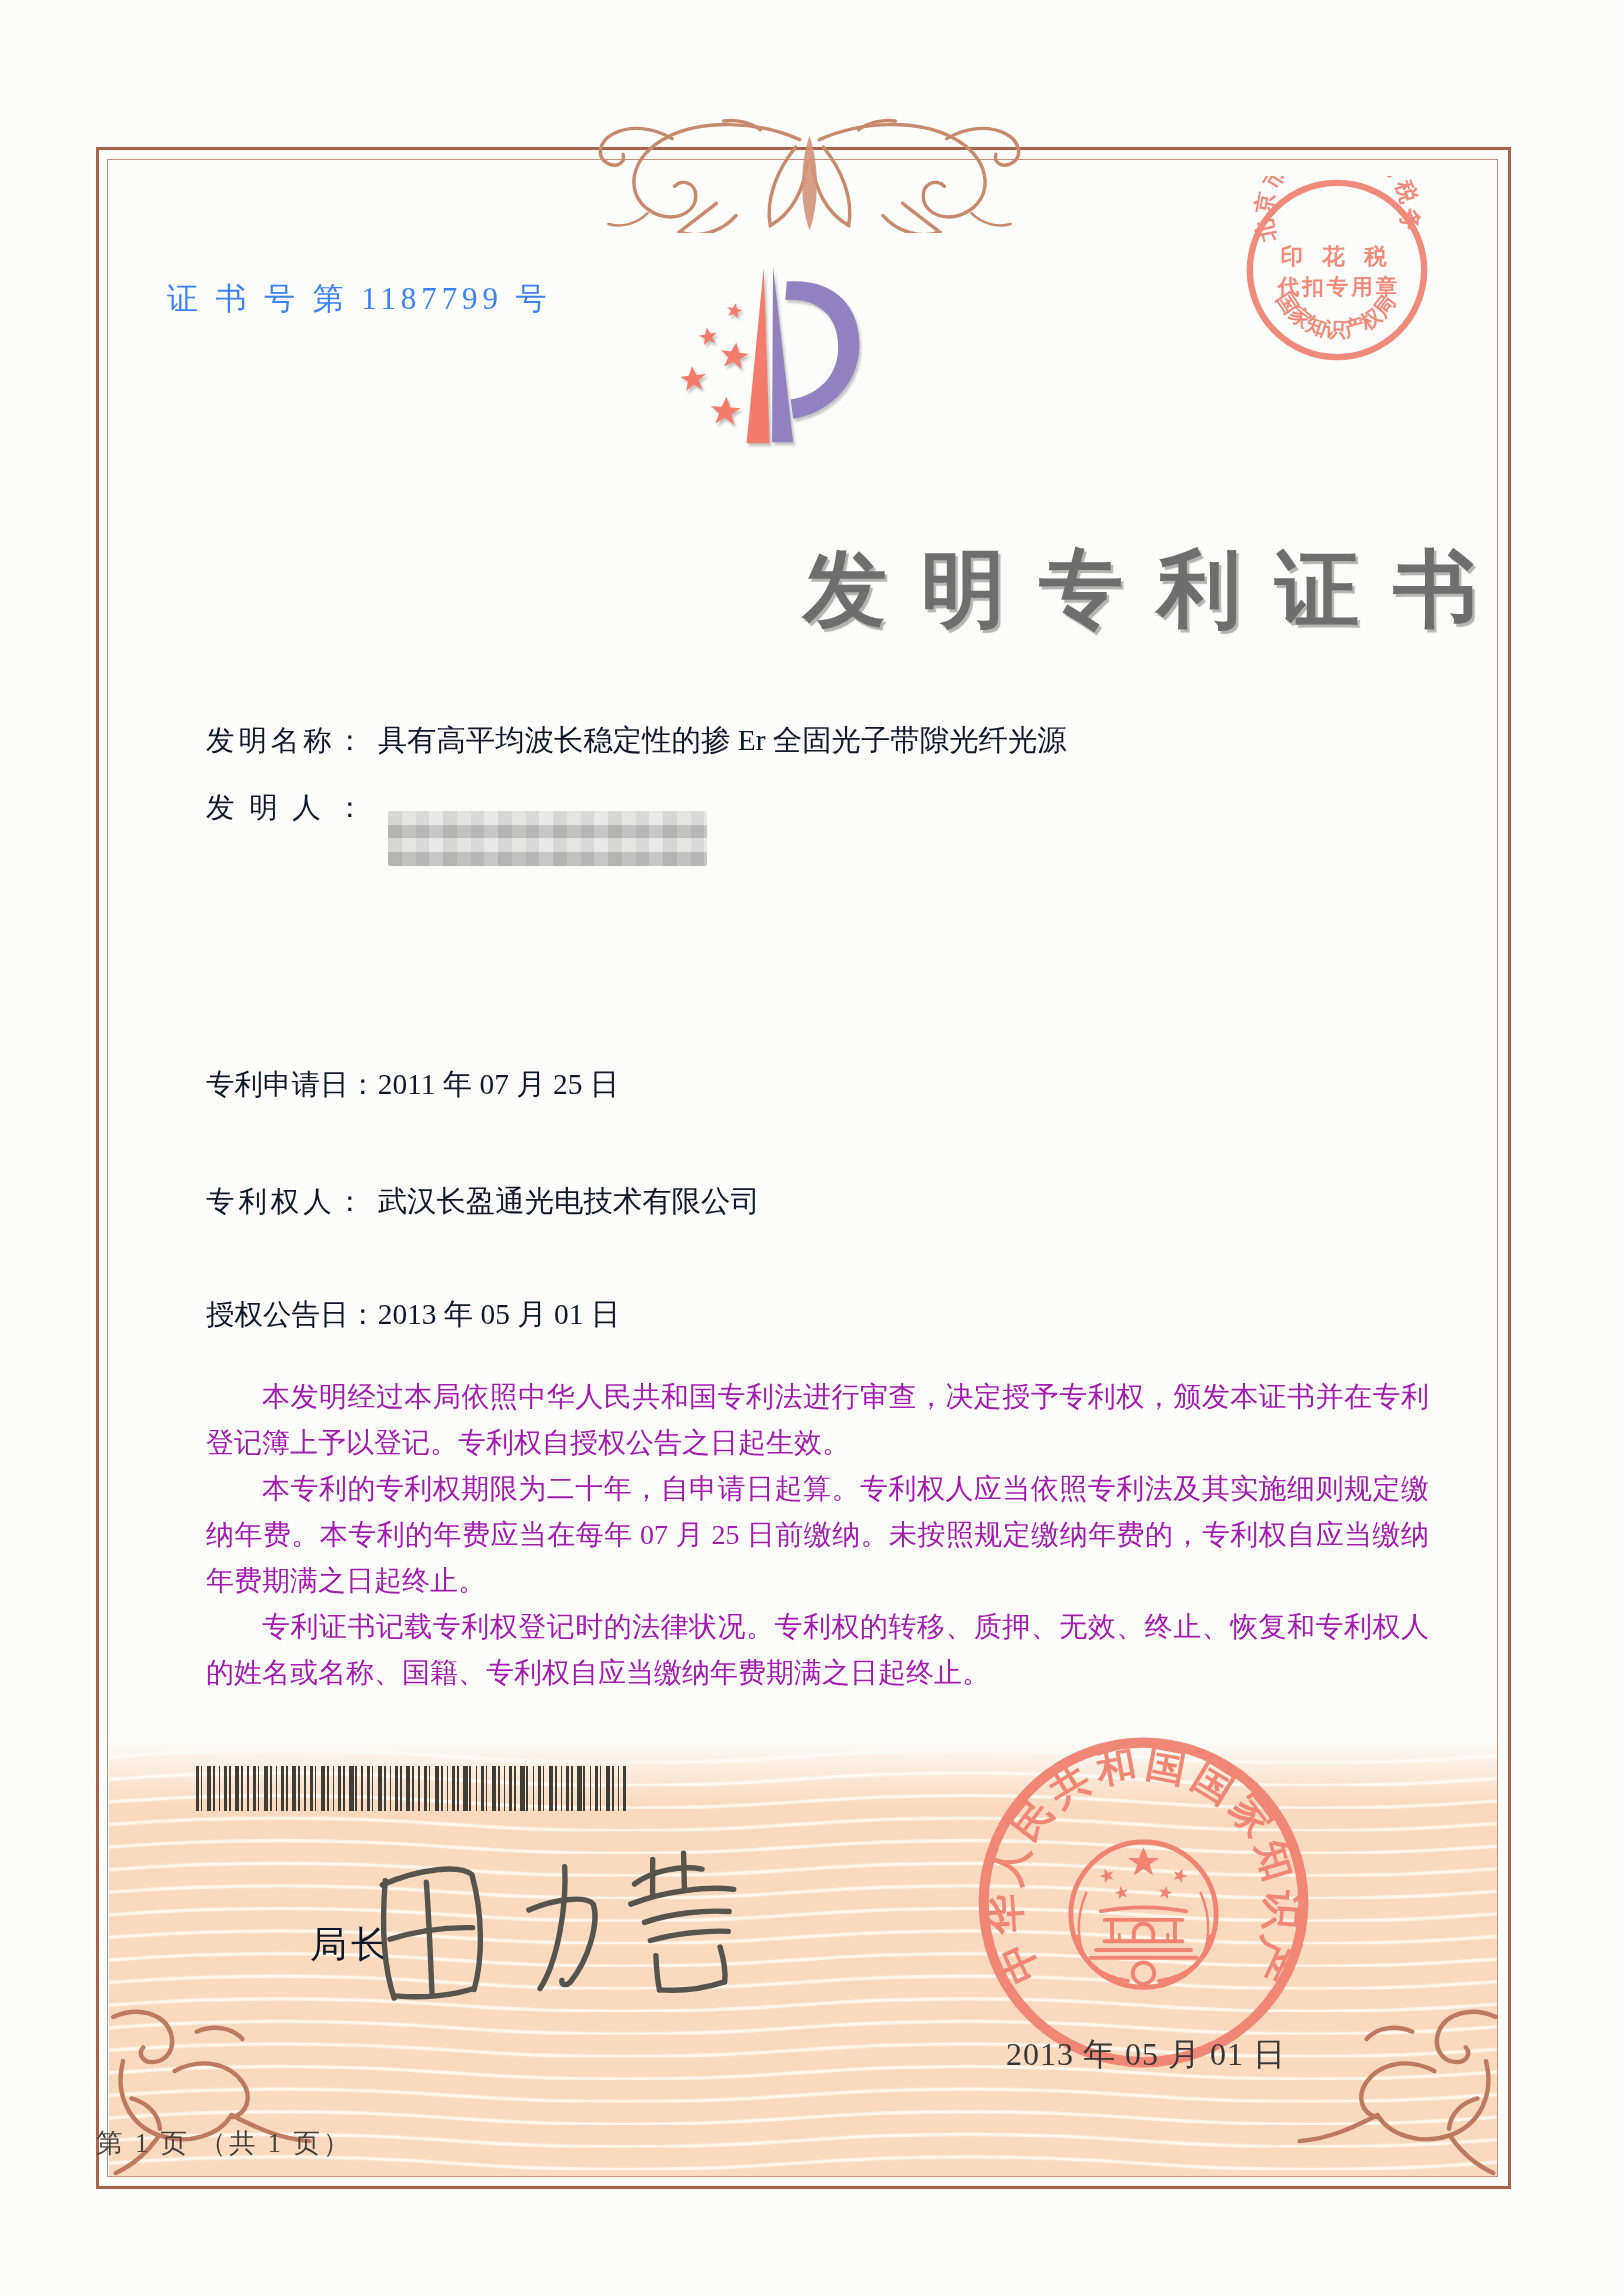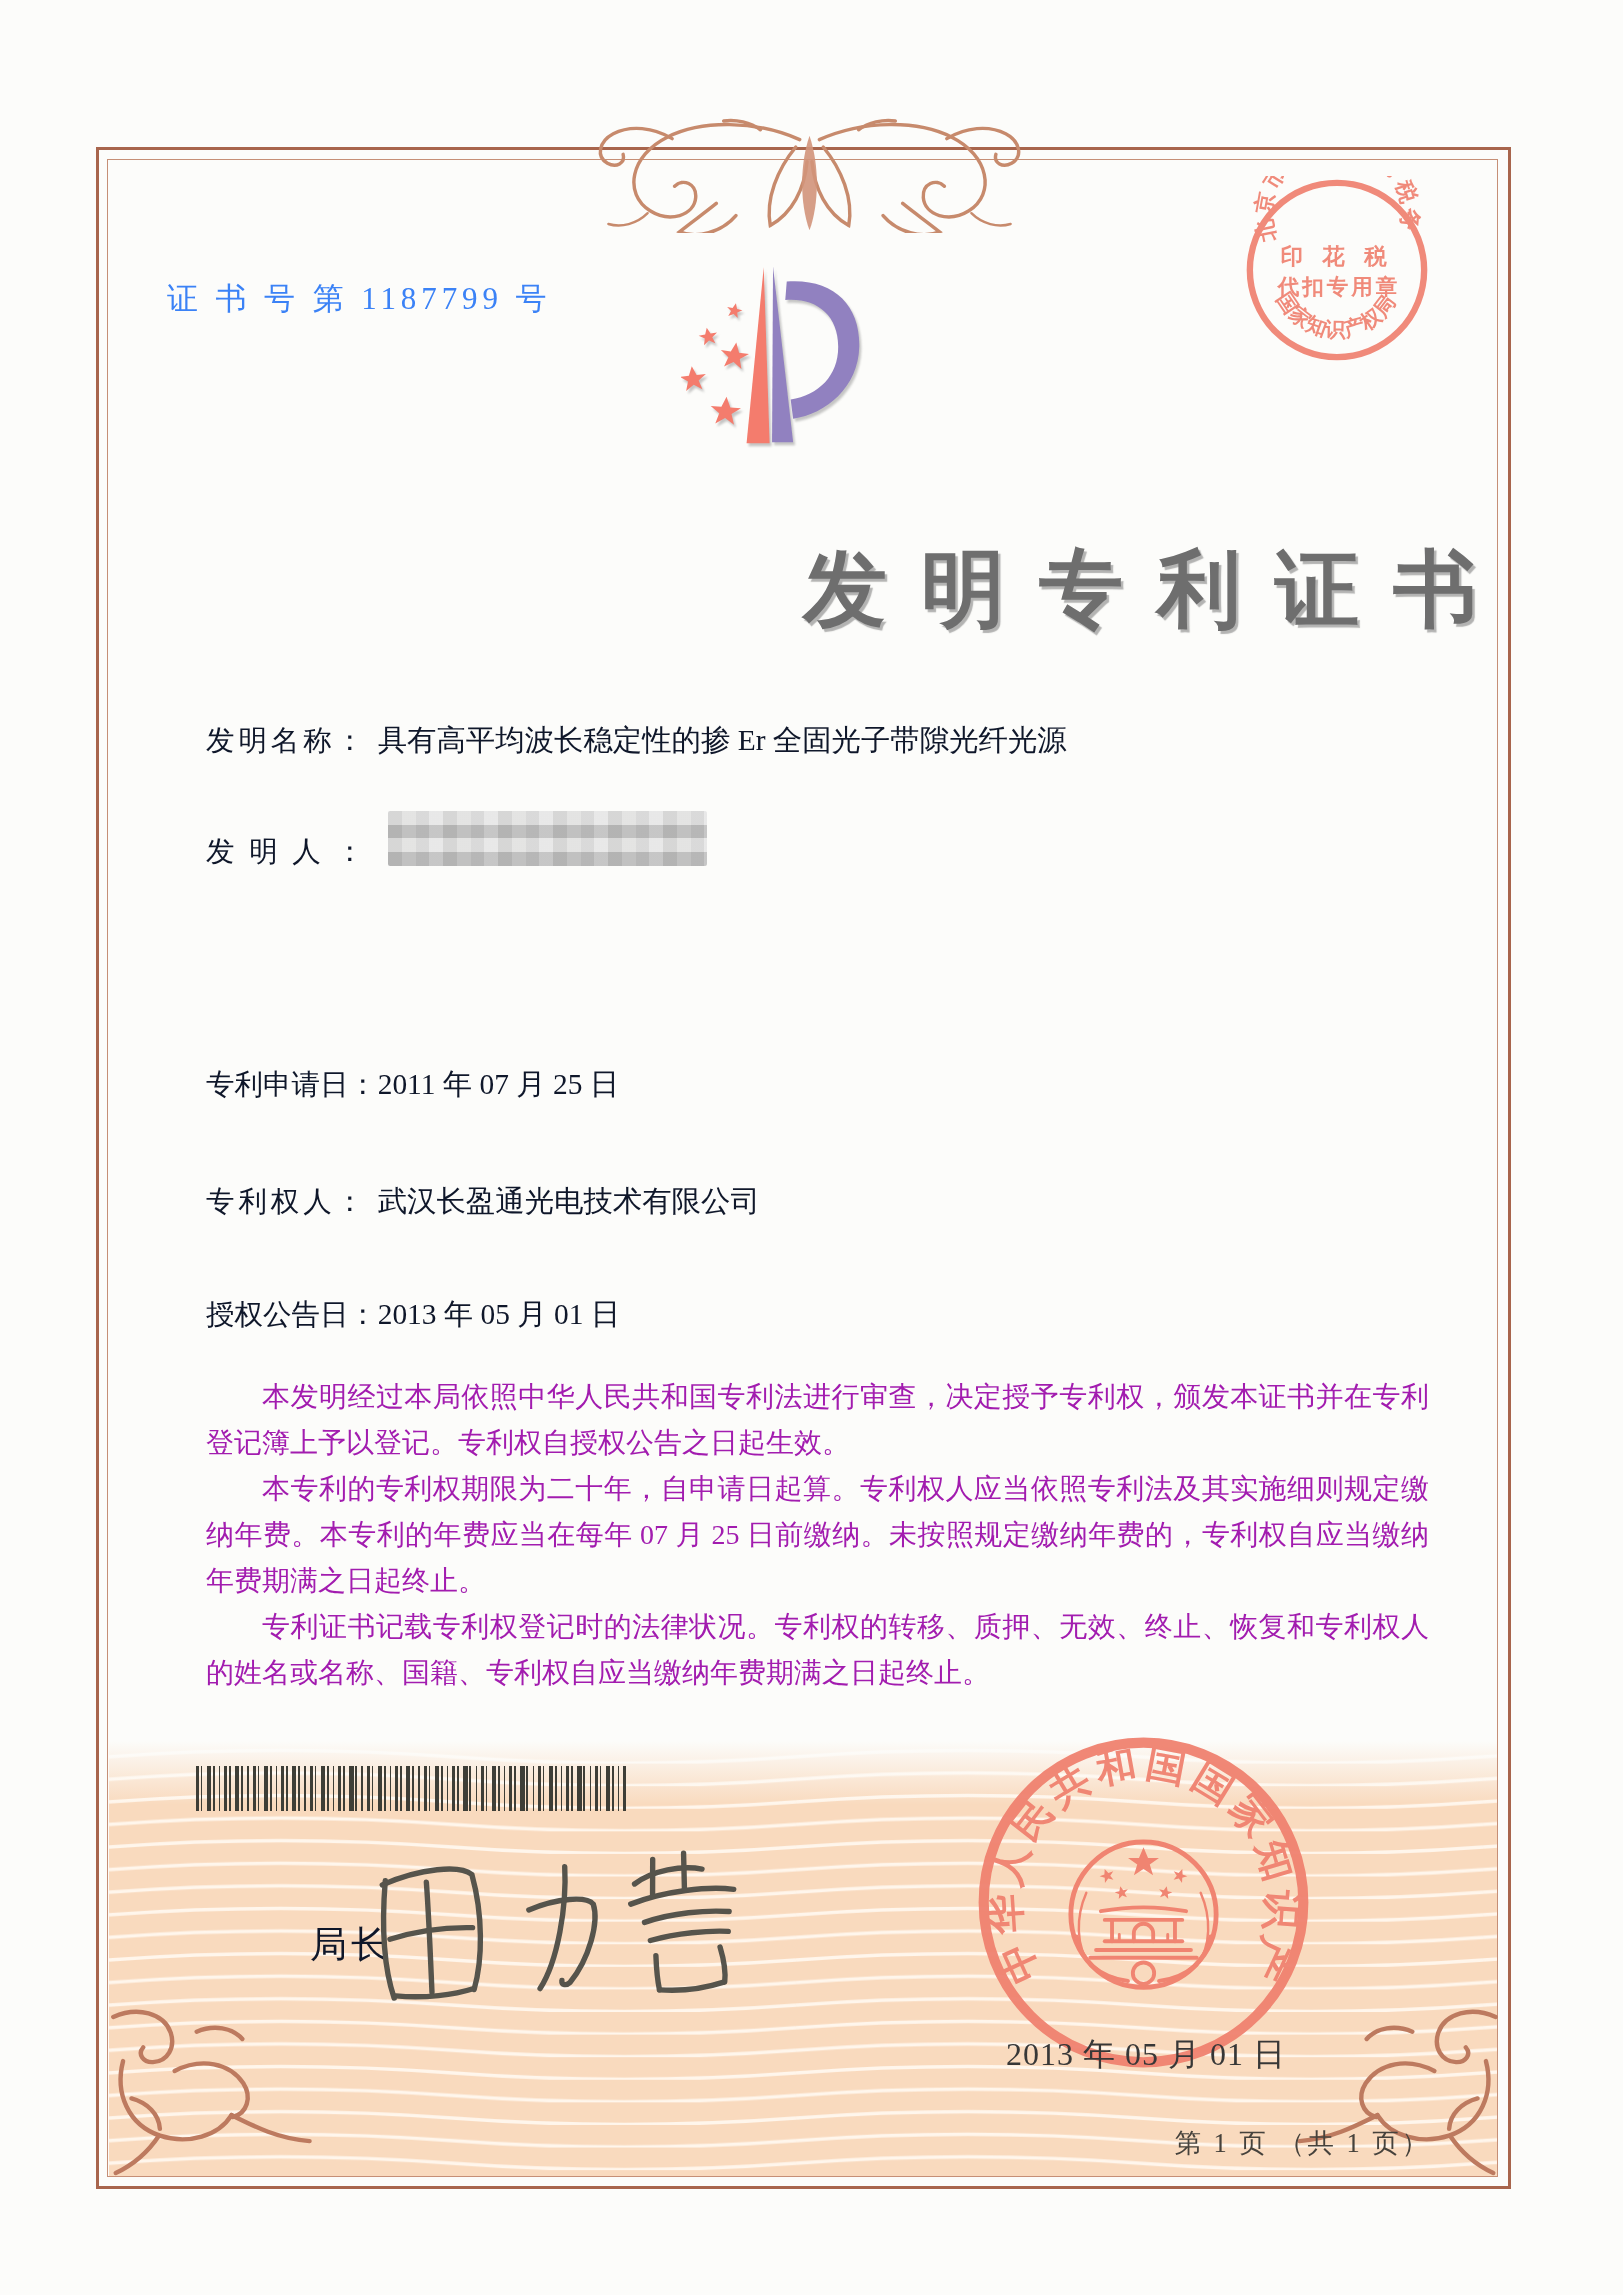--- a/index.html
+++ b/index.html
@@ -39,21 +39,21 @@
   .barcode{position:absolute;left:196px;top:1766px;width:431px;height:45px;
     background:repeating-linear-gradient(90deg,
       #3e3e37 0 2.9px,transparent 2.9px 4.9px,#3e3e37 4.9px 6.4px,transparent 6.4px 10.8px,
       #3e3e37 10.8px 15px,transparent 15px 17px,#3e3e37 17px 18.7px,transparent 18.7px 23px,
       #3e3e37 23px 24.5px,transparent 24.5px 28.5px);}
   .juzhang{position:absolute;left:310px;top:1920px;font-size:37px;letter-spacing:3.9px;color:#0f172a;}
   .signature{position:absolute;left:344px;top:1832px;width:402px;height:182px;transform:rotate(-6deg);}
   .sig-name-text{position:absolute;left:373px;top:1890px;font-size:4.9px;color:transparent;}
   .seal{position:absolute;left:974px;top:1733px;width:339px;height:339px;opacity:.95;}
   .seal-date{position:absolute;left:1006px;top:2033px;font-size:32px;letter-spacing:1px;color:#373737;white-space:nowrap;}
-  .footer{position:absolute;left:96px;top:2125px;width:1335px;text-align:right;
+  .footer{position:absolute;left:96px;top:2125px;width:1335px;text-align:left;
     font-size:26.5px;letter-spacing:2.9px;color:#46423c;}
   .tax-stamp{position:absolute;left:1243px;top:176px;width:188px;height:188px;opacity:.92;}
   .logo{position:absolute;left:681px;top:256px;width:187px;height:196px;
     filter:drop-shadow(2.5px 3.4px 1px rgba(130,130,130,.45));}
 </style>
 </head>
 <body>
 
 <div class="page">
 
@@ -147,21 +147,21 @@
     </text>
     <text x="192" y="180" text-anchor="middle" font-size="46" letter-spacing="14" fill="#ef8170" font-weight="bold">印 花 税</text>
     <text x="196" y="242" text-anchor="middle" font-size="44" letter-spacing="6" fill="#ef8170" font-weight="bold">代扣专用章</text>
   </svg>
 
   <div class="title">发明专利证书</div>
 
   <div class="frow" style="top:721px">
     <span class="flabel">发明名称：</span><span class="fvalue">具有高平均波长稳定性的掺 Er 全固光子带隙光纤光源</span>
   </div>
-  <div class="frow" style="top:833px">
+  <div class="frow" style="top:789px">
     <span class="flabel">发明人：</span><span class="fvalue"></span>
   </div>
   <div class="redact"></div>
   <div class="frow" style="top:1065px">
     <span class="flabel">专利申请日：</span><span class="fvalue">2011 年 07 月 25 日</span>
   </div>
   <div class="frow" style="top:1182px">
     <span class="flabel">专利权人：</span><span class="fvalue">武汉长盈通光电技术有限公司</span>
   </div>
   <div class="frow" style="top:1295px">

